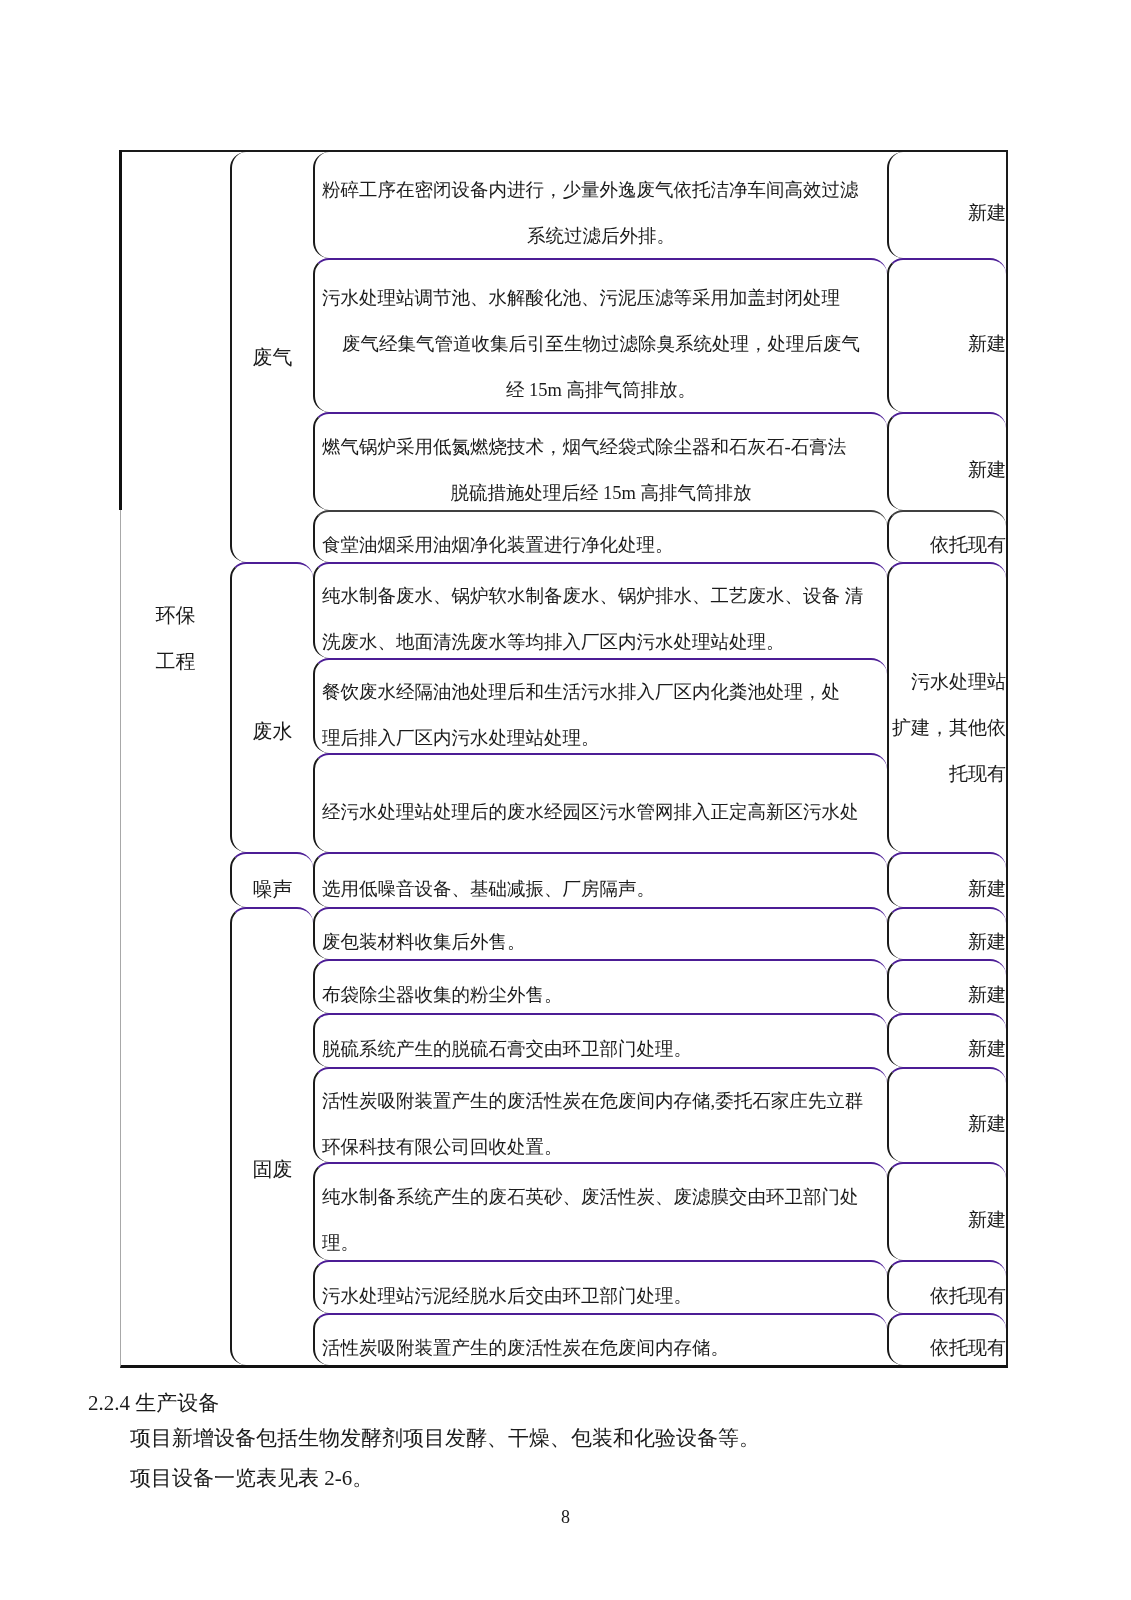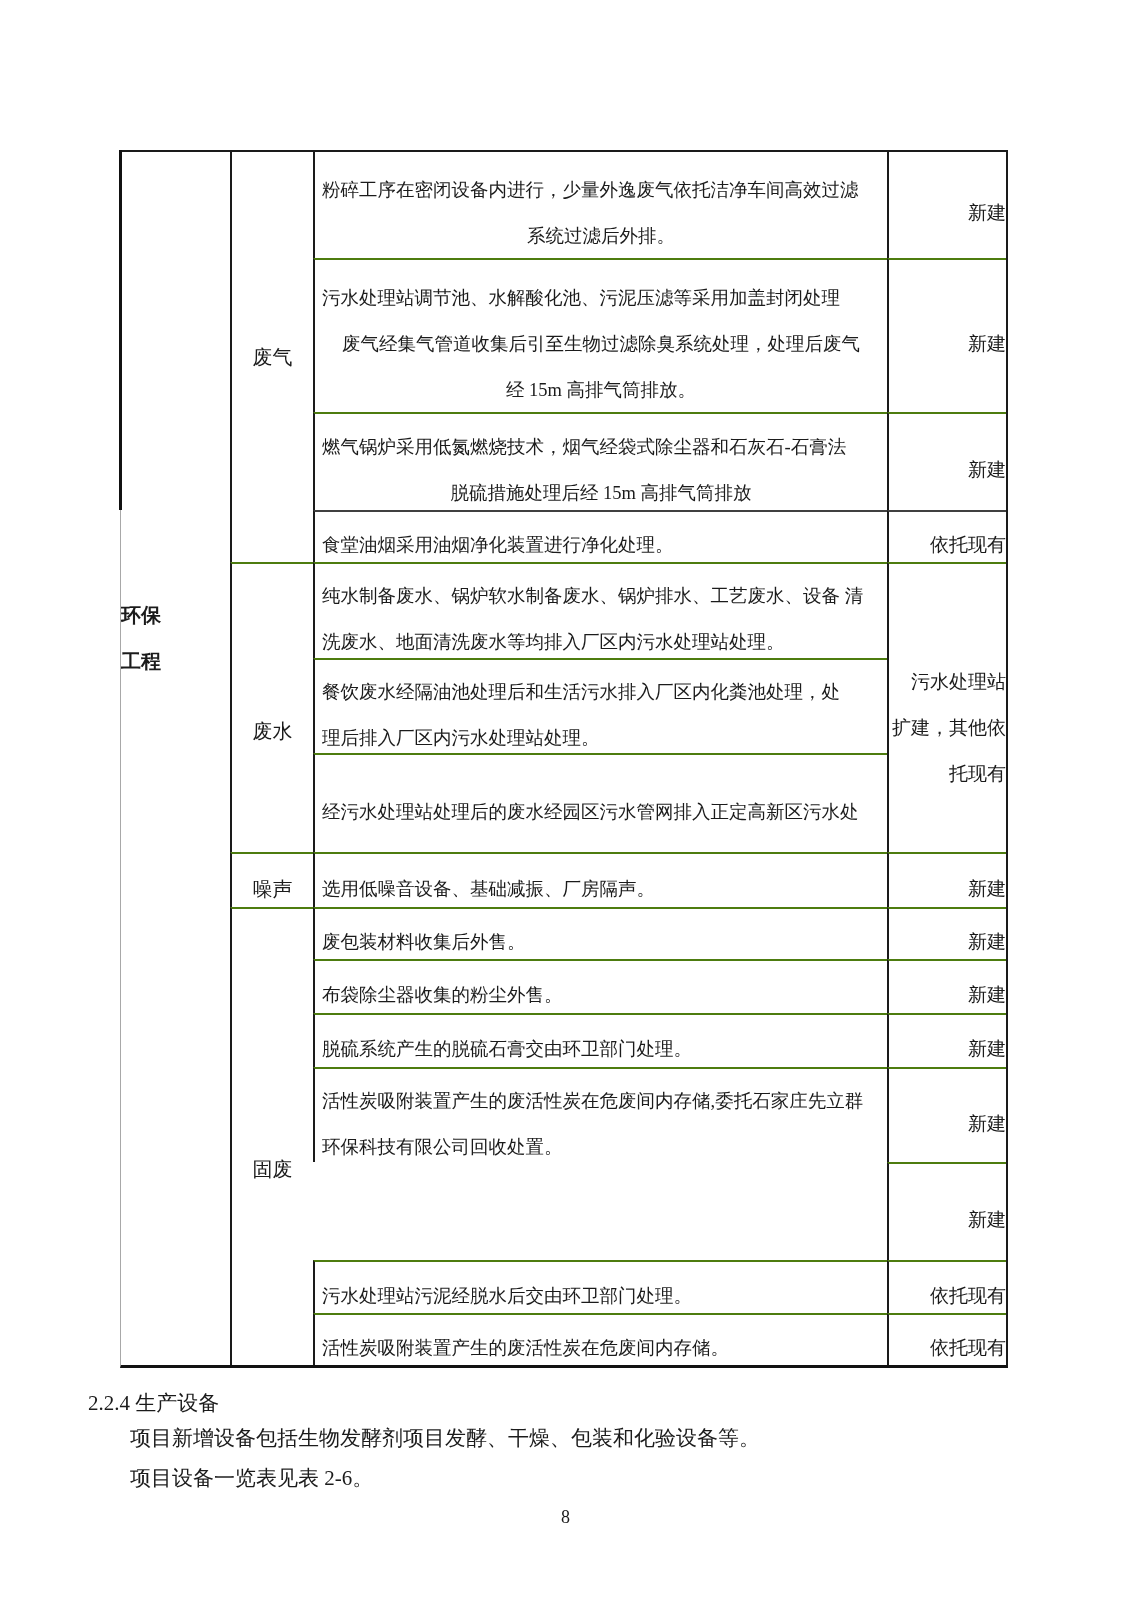--- a/index.html
+++ b/index.html
@@ -14,30 +14,30 @@
     box-sizing:border-box;display:grid;
     grid-template-columns:109px 83px 574px 119px;
     grid-template-rows:106px 154px 98px 52px 96px 95px 99px 55px 52px 54px 54px 95px 98px 53px 52px;
     border-top:2px solid #1a1a1a;
     border-right:2px solid #1a1a1a;
     border-bottom:3px solid #111;
     border-left:1px solid #a8a8a8;
     background:#fff;
   }
   .c{box-sizing:border-box;display:flex;flex-direction:column;justify-content:center;
-     padding-top:16px;overflow:hidden;}
+     padding-top:16px;overflow:hidden;border-radius:16px;}
   .bl{border-left:2px solid #1a1a1a;}
-  .bt{border-top:2px solid #4d7c0f;}
+  .bt{border-top:2px solid #4c1d95;}
   .bt3{border-top:2px solid #404040;}
   .desc{font-size:18.5px;line-height:46px;padding-left:7px;padding-right:7px;}
   .ln{white-space:nowrap;}
   .ctr{text-align:center;}
   .status{font-size:19px;line-height:46px;text-align:right;}
   .lbl{font-size:20px;text-align:center;line-height:46px;}
-  .g1{font-size:20px;font-weight:bold;text-align:left;line-height:46px;
+  .g1{font-size:20px;font-weight:normal;text-align:center;line-height:46px;
       justify-content:flex-start;padding-top:440px;}
   
   .bold-left{position:absolute;left:119px;top:150px;width:3px;height:360px;background:#111;}
   
   .sec-heading{position:absolute;left:88px;top:1389px;font-size:21px;line-height:28px;white-space:nowrap;}
   .para1{position:absolute;left:130px;top:1424px;font-size:21px;line-height:28px;white-space:nowrap;}
   .para2{position:absolute;left:130px;top:1464px;font-size:21px;line-height:28px;white-space:nowrap;}
   .pagenum{position:absolute;left:0;top:1506px;width:1131px;text-align:center;font-size:18px;line-height:22px;}
 </style>
 </head>
@@ -94,20 +94,24 @@
   <div class="c desc bl bt" style="grid-column:3;grid-row:10/11">
     <div class="ln">布袋除尘器收集的粉尘外售。</div>
   </div>
   <div class="c desc bl bt" style="grid-column:3;grid-row:11/12">
     <div class="ln">脱硫系统产生的脱硫石膏交由环卫部门处理。</div>
   </div>
   <div class="c desc bl bt" style="grid-column:3;grid-row:12/13">
     <div class="ln">活性炭吸附装置产生的废活性炭在危废间内存储,委托石家庄先立群</div>
     <div class="ln">环保科技有限公司回收处置。</div>
   </div>
+  <div class="c desc bl bt" style="grid-column:3;grid-row:13/14">
+    <div class="ln">纯水制备系统产生的废石英砂、废活性炭、废滤膜交由环卫部门处</div>
+    <div class="ln">理。</div>
+  </div>
   <div class="c desc bl bt" style="grid-column:3;grid-row:14/15">
     <div class="ln">污水处理站污泥经脱水后交由环卫部门处理。</div>
   </div>
   <div class="c desc bl bt" style="grid-column:3;grid-row:15/16">
     <div class="ln">活性炭吸附装置产生的废活性炭在危废间内存储。</div>
   </div>
 
   <div class="c status bl" style="grid-column:4;grid-row:1/2">新建</div>
   <div class="c status bl bt" style="grid-column:4;grid-row:2/3">新建</div>
   <div class="c status bl bt" style="grid-column:4;grid-row:3/4">新建</div>

